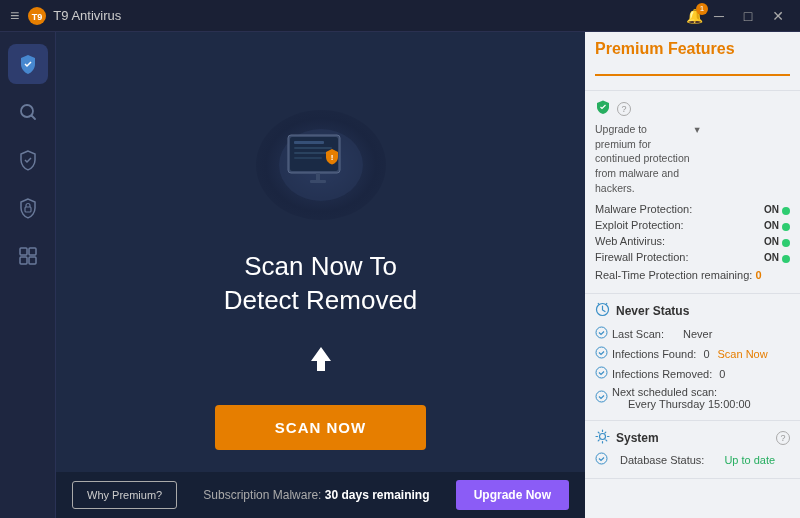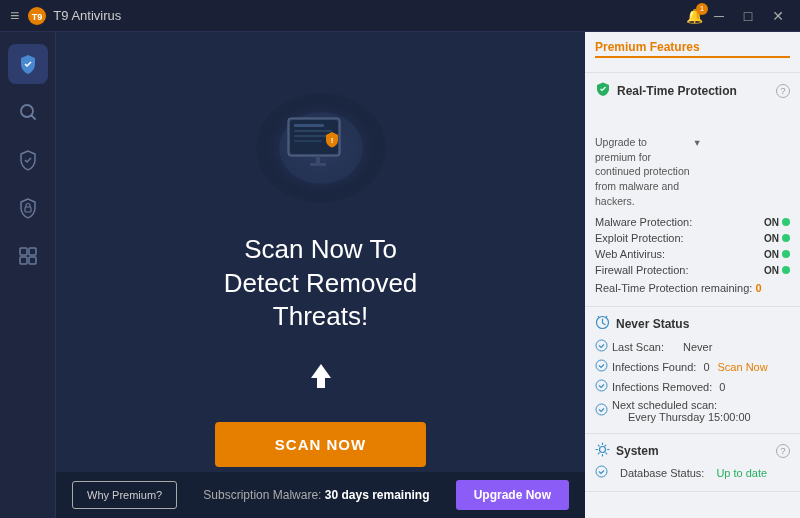--- a/index.html
+++ b/index.html
@@ -122,51 +122,51 @@
       width: 215px;
       background: #f0f2f5;
       overflow-y: auto;
       font-size: 11px;
     }
     .panel-section {
       border-bottom: 1px solid #dde0e6;
       padding: 8px 10px;
     }
     .panel-section-title {
-      font-size: 12px;
+      font-size: 16px;
       font-weight: 600;
       color: #e67e00;
       margin-bottom: 6px;
       border-bottom: 2px solid #e67e00;
-      padding-bottom: 2px;
+      padding-bottom: 16px;
     }
     .feature-header {
       display: flex; align-items: center; gap: 6px;
       margin-bottom: 4px;
     }
     .feature-title { font-size: 12px; font-weight: 600; color: #333; flex: 1; }
     .feature-help { color: #999; font-size: 12px; cursor: pointer; }
 
     .feature-desc {
       font-size: 10.5px;
       color: #555;
       margin-bottom: 6px;
       line-height: 1.4;
       display: flex; align-items: flex-start; justify-content: space-between;
     }
-    .feature-desc span { flex: 1; margin-top: 31px; }
+    .feature-desc span { flex: 1; }
 
     .protection-row {
       display: flex; align-items: center; justify-content: space-between;
       padding: 2px 0;
       font-size: 11px;
       color: #444;
     }
     .status-on {
-      display: flex; align-items: center; gap: 3px;
+      display: flex; align-items: flex-end; gap: 3px;
       font-size: 10px; font-weight: 600; color: #333;
     }
     .dot-green { width: 8px; height: 8px; border-radius: 50%; background: #2ecc71; }
 
     .detections-row {
       font-size: 11px; color: #444; padding: 4px 0;
     }
     .count-orange { color: #e67e00; font-weight: 600; }
 
     .scan-status-row {
@@ -298,21 +298,20 @@
           <path d="M56 24L50 27v5c0 3.5 2.5 6.5 6 7.5 3.5-1 6-4 6-7.5v-5L56 24z" fill="#e67e00"></path>
           <text x="56" y="35" text-anchor="middle" fill="white" font-size="8" font-weight="bold">!</text>
         </svg>
       </div>
     </div>
 
     <div class="hero-text">
       <h2>
         <span>Scan Now To</span><br>
         <span>Detect Removed</span><br>
-        <span>Threats!</span>
       </h2>
     </div>
 
     <div class="arrow-down">
       <svg width="36" height="36" viewBox="0 0 36 36">
         <polygon points="18,6 28,20 22,20 22,30 14,30 14,20 8,20" fill="white"></polygon>
       </svg>
     </div>
 
     <button class="scan-btn">SCAN NOW</button>
@@ -334,21 +333,20 @@
     </div>
 
     <div class="panel-section">
       <div class="feature-header">
         <span style="font-size:14px;">
           <svg width="16" height="16" viewBox="0 0 16 16" fill="none">
             <path d="M8 1.5L2 4v4c0 3.2 2.3 6 6 7 3.7-1 6-3.8 6-7V4L8 1.5z" fill="#27ae60"></path>
             <path d="M5.5 8l1.5 1.5 3.5-3.5" stroke="white" stroke-width="1.2"></path>
           </svg>
         </span>
-        <span class="feature-title">Real-Time Protection</span>
         <span class="feature-help" style="border:1px solid #aaa;border-radius:50%;width:14px;height:14px;display:inline-flex;align-items:center;justify-content:center;font-size:9px;">?</span>
       </div>
       <div class="feature-desc">
         <span>Upgrade to premium for continued protection from malware and hackers.</span>
         <span style="margin-left:4px; color:#666;">▾</span>
       </div>
       <div class="protection-row">
         <span>Malware Protection:</span>
         <div class="status-on">
             <span>ON</span>
@@ -451,18 +449,18 @@
         <span class="feature-help" style="border:1px solid #aaa;border-radius:50%;width:14px;height:14px;display:inline-flex;align-items:center;justify-content:center;font-size:9px;">?</span>
       </div>
       <div class="system-row">
         <span class="check-icon">
           <svg width="13" height="13" viewBox="0 0 13 13">
               <circle cx="6.5" cy="6.5" r="5.5" stroke="#3a8fc7" stroke-width="1" fill="none"></circle>
               <path d="M4 6.5l2 2 3-3" stroke="#3a8fc7" stroke-width="1.2" fill="none"></path>
             </svg>
         </span>
         <span>Database Status:</span>
-        <a class="link-green" style="margin-left:0;">Up to date</a>
+        <a class="link-green" style="margin-left:8px;">Up to date</a>
       </div>
     </div>
 
   </div>
 </div>
 
 </body></html>

